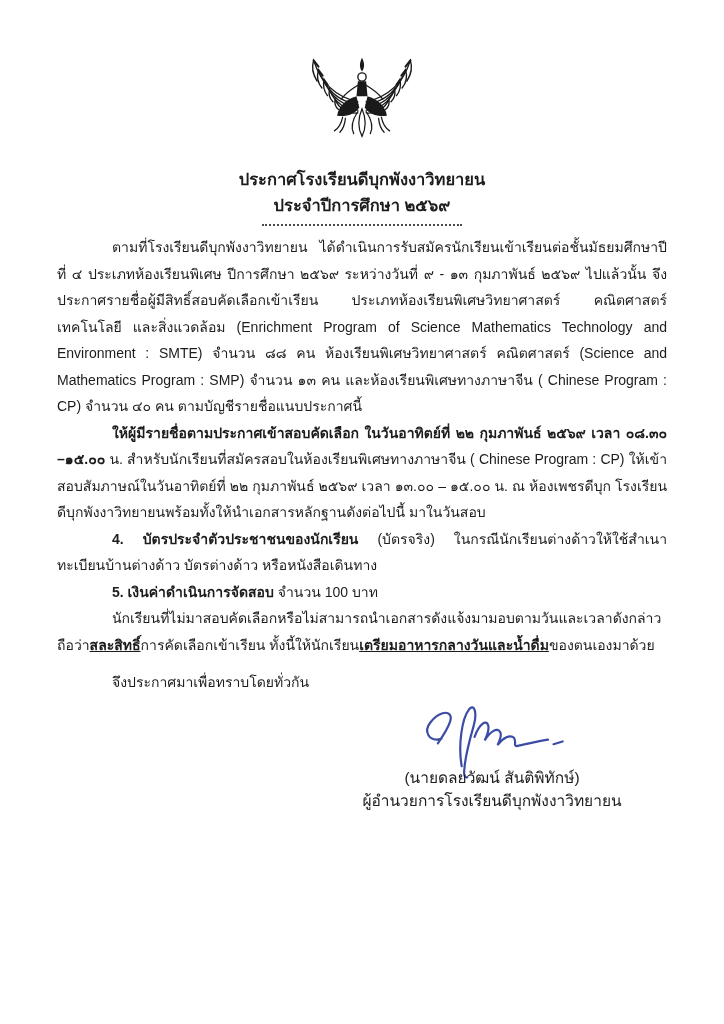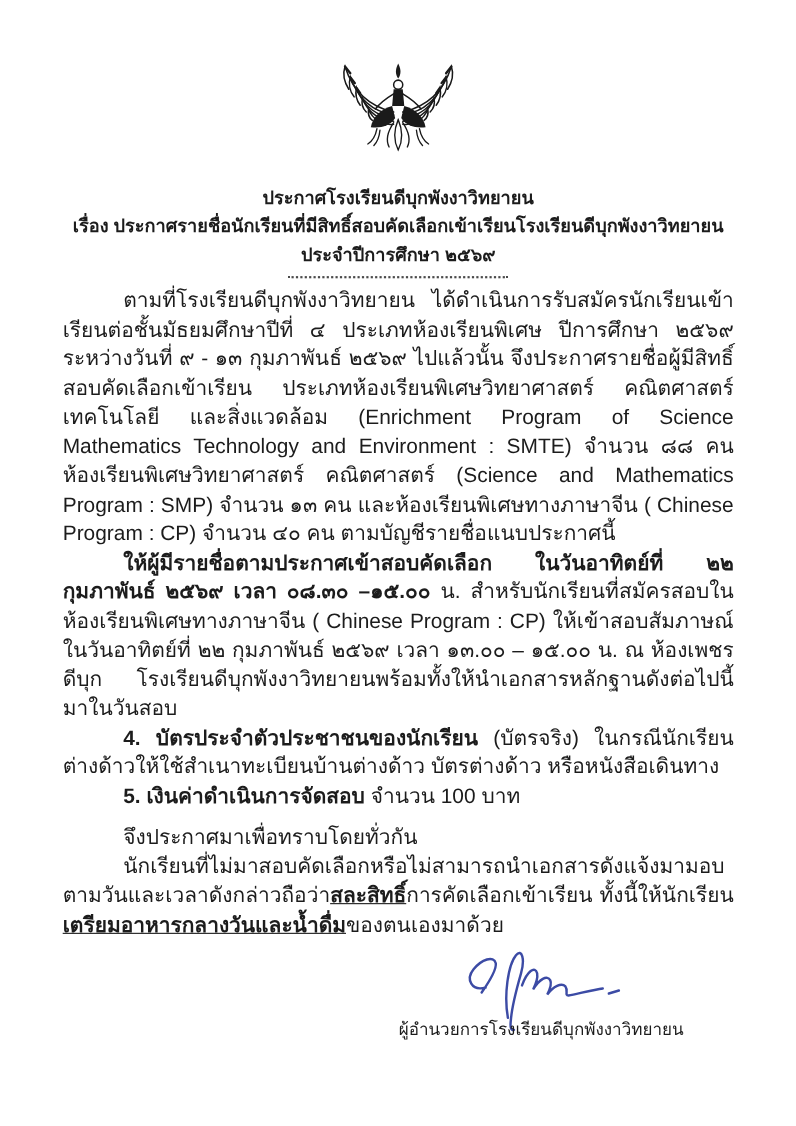--- a/index.html
+++ b/index.html
@@ -32,21 +32,21 @@
     font-size: 16.5px;
     line-height: 26px;
   }
   .dotted-sep {
     width: 200px;
     height: 0;
     border-top: 2px dotted #4a4a4a;
     margin: 6px auto 8px auto;
   }
   .body-text {
-    font-size: 19px;
+    font-size: 14px;
     line-height: 26.5px;
   }
   .para {
     margin: 0;
     text-align: justify;
   }
   .para.ind { text-indent: 55px; }
   .para.ind2 { text-indent: 113px; }
   .para.gap-before { margin-top: 11px; }
   .b { font-weight: bold; }
@@ -96,40 +96,40 @@
         <path d="M104,80 C96,92 94,104 98,112"></path>
         <path d="M116,80 C124,92 126,104 122,112"></path>
         <path d="M82,88 C80,98 76,104 70,108 M86,90 C85,100 82,106 78,110"></path>
         <path d="M138,88 C140,98 144,104 150,108 M134,90 C135,100 138,106 142,110"></path>
       </g>
     </svg>
   </div>
 
   <div class="title-block">
     <div>ประกาศโรงเรียนดีบุกพังงาวิทยายน</div>
-    <div>เรื่อง ประกาศรายชื่อนักเรียนที่มีสิทธิ์สอบคัดเลือกเข้าเรียนโรงเรียนดีบุกพังงาวิทยายน</div>
     <div>ประจำปีการศึกษา ๒๕๖๙</div>
   </div>
 
   <div class="dotted-sep"></div>
 
   <div class="body-text">
     <p class="para ind"><span>ตามที่โรงเรียนดีบุกพังงาวิทยายน ได้ดำเนินการรับสมัครนักเรียนเข้าเรียนต่อชั้นมัธยมศึกษาปีที่ ๔ ประเภทห้องเรียนพิเศษ ปีการศึกษา ๒๕๖๙ ระหว่างวันที่ ๙ - ๑๓ กุมภาพันธ์ ๒๕๖๙ ไปแล้วนั้น จึงประกาศรายชื่อผู้มีสิทธิ์สอบคัดเลือกเข้าเรียน ประเภทห้องเรียนพิเศษวิทยาศาสตร์ คณิตศาสตร์ เทคโนโลยี และสิ่งแวดล้อม (Enrichment Program of Science Mathematics Technology and Environment : SMTE) จำนวน ๘๘ คน ห้องเรียนพิเศษวิทยาศาสตร์  คณิตศาสตร์ (Science and Mathematics Program : SMP) จำนวน ๑๓ คน และห้องเรียนพิเศษทางภาษาจีน ( Chinese Program : CP)  จำนวน ๔๐ คน ตามบัญชีรายชื่อแนบประกาศนี้</span></p>
     <p class="para ind"><span class="b">ให้ผู้มีรายชื่อตามประกาศเข้าสอบคัดเลือก ในวันอาทิตย์ที่ ๒๒ กุมภาพันธ์ ๒๕๖๙ เวลา ๐๘.๓๐ –๑๕.๐๐</span><span> น.  สำหรับนักเรียนที่สมัครสอบในห้องเรียนพิเศษทางภาษาจีน ( Chinese Program : CP)  ให้เข้าสอบสัมภาษณ์ในวันอาทิตย์ที่ ๒๒ กุมภาพันธ์ ๒๕๖๙ เวลา ๑๓.๐๐ – ๑๕.๐๐ น.  ณ ห้องเพชรดีบุก  โรงเรียนดีบุกพังงาวิทยายนพร้อมทั้งให้นำเอกสารหลักฐานดังต่อไปนี้ มาในวันสอบ</span></p>
     <p class="para ind"><span class="b">4.  บัตรประจำตัวประชาชนของนักเรียน</span><span> (บัตรจริง) ในกรณีนักเรียนต่างด้าวให้ใช้สำเนาทะเบียนบ้านต่างด้าว บัตรต่างด้าว หรือหนังสือเดินทาง</span></p>
     <p class="para ind"><span class="b">5. เงินค่าดำเนินการจัดสอบ</span><span>  จำนวน 100 บาท</span></p>
+    <p class="para ind"><span>นักเรียนที่ไม่มาสอบคัดเลือกหรือไม่สามารถนำเอกสารดังแจ้งมามอบตามวันและเวลาดังกล่าวถือว่า</span><span class="b u">สละสิทธิ์</span><span>การคัดเลือกเข้าเรียน ทั้งนี้ให้นักเรียน</span><span class="b u">เตรียมอาหารกลางวันและน้ำดื่ม</span><span>ของตนเองมาด้วย</span></p>
     <p class="para ind gap-before">จึงประกาศมาเพื่อทราบโดยทั่วกัน</p>
-    <p class="para ind"><span>นักเรียนที่ไม่มาสอบคัดเลือกหรือไม่สามารถนำเอกสารดังแจ้งมามอบตามวันและเวลาดังกล่าวถือว่า</span><span class="b u">สละสิทธิ์</span><span>การคัดเลือกเข้าเรียน ทั้งนี้ให้นักเรียน</span><span class="b u">เตรียมอาหารกลางวันและน้ำดื่ม</span><span>ของตนเองมาด้วย</span></p>
   </div>
 
   <div class="sig-block">
     <svg class="sig-ink" width="180" height="78" viewBox="0 0 170 85">
       <g stroke="#3c4ba5" stroke-width="2.4" fill="none" stroke-linecap="round">
         <path d="M30,40 C16,44 10,32 18,22 C26,12 38,8 40,16 C41,23 33,35 26,45"></path>
         <path d="M52,70 C48,48 52,18 60,8 C66,1 69,12 65,26 C61,40 56,58 55,72 C54,79 55,83 58,82"></path>
         <path d="M66,38 C71,24 79,18 81,26 C82,32 79,38 77,42 C83,32 91,27 94,33 C96,37 93,43 91,47 C97,39 105,35 109,39 C112,43 108,48 112,48 C122,46 138,42 146,41"></path>
         <path d="M152,46 L162,43"></path>
       </g>
     </svg>
+    <div class="sig-name">(นายดลยวัฒน์ สันติพิทักษ์)</div>
     <div class="sig-title">ผู้อำนวยการโรงเรียนดีบุกพังงาวิทยายน</div>
   </div>
 
 </div>
 
 </body></html>

